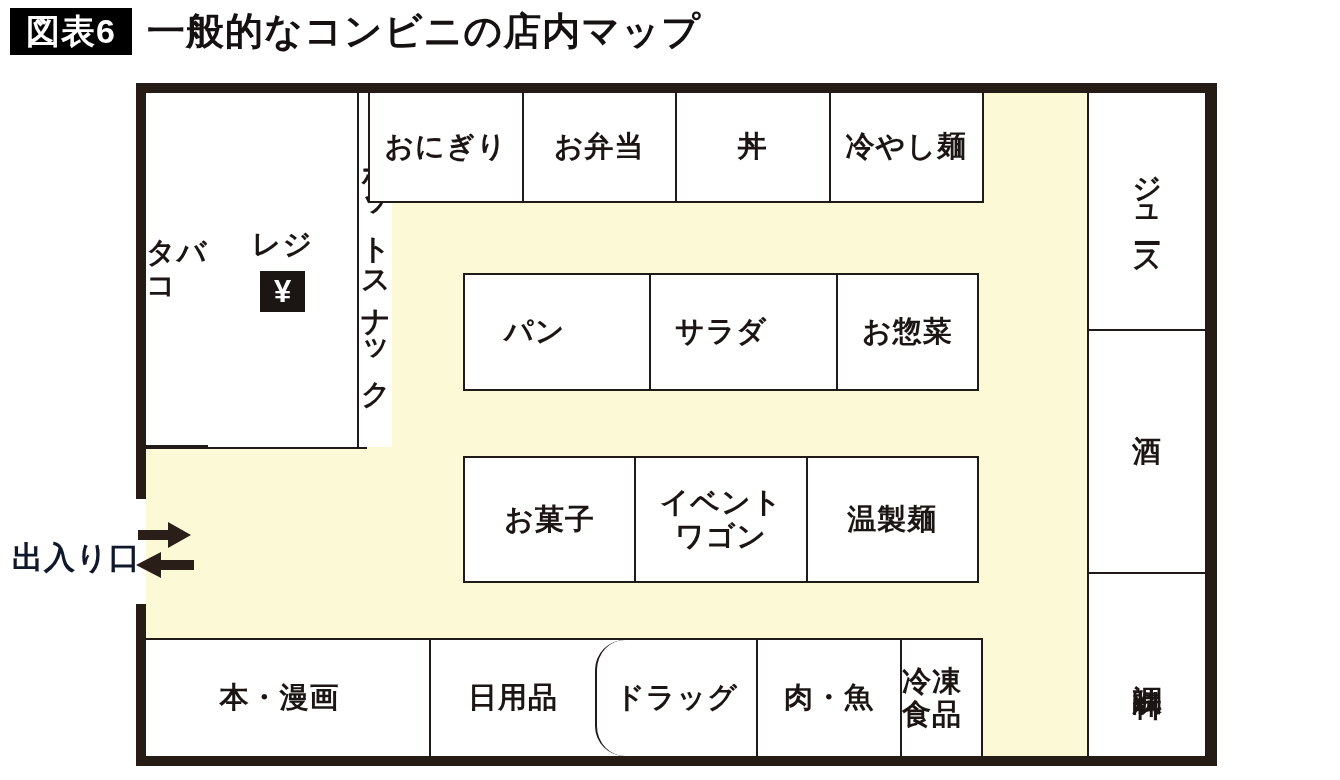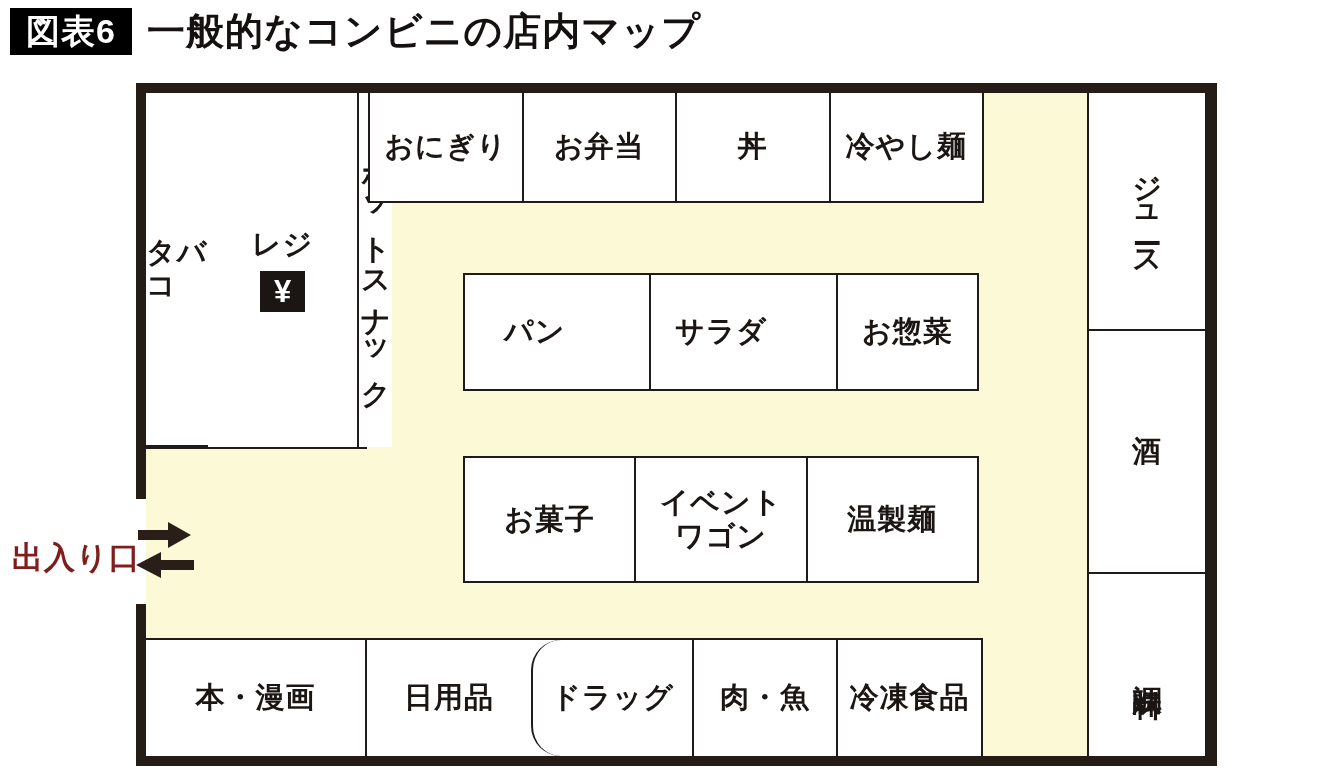--- a/index.html
+++ b/index.html
@@ -45,33 +45,33 @@
 
   
   .top-shelves { left:222px; top:0; width:616px; height:110px; border-top:none; }
   .right-col { left:941px; top:0; width:120px; height:663px; border-top:none; border-bottom:none; }
   .right-col .cell-juice { flex:0 0 236px; }
   .right-col .cell-sake { flex:0 0 243px; }
   .right-col .cell-seasoning { flex:1; }
   .island-1 { left:317px; top:180px; width:516px; height:118px;gap:45px; }
   .island-2 { left:317px; top:363px; width:516px; height:127px; }
   .bottom-row { left:0; top:545px; width:837px; height:118px; border-left:none; border-bottom:none; }
-  .bottom-row .c1 { flex:0 0 219px; }
-  .bottom-row .c2 { flex:0 0 166px; }
+  .bottom-row .c1 { flex:0 0 219px;margin-left:24px; }
+  .bottom-row .c2 { flex:0 0 166px;margin-left:40px; }
   .bottom-row .c3 { flex:0 0 161px;border-radius:30px; }
   .bottom-row .c4 { flex:0 0 144px; }
   .bottom-row .c5 { flex:1; }
 
   
   .wall-gap { position:absolute; left:-10px; top:406px; width:10px; height:105px; background:#ffffff; }
   .arrow { position:absolute; display:block; }
   .arrow-in  { left:-8px;  top:429px; }
   .arrow-out { left:-10px; top:459px; }
   .entrance-label { position:absolute; left:12px; top:537px;
-    font-size:31px; font-weight:bold; color:#7f1d1d; letter-spacing:1px; }
+    font-size:31px; font-weight:bold; color:#0f172a; letter-spacing:1px; }
 </style>
 </head>
 <body>
 
 <div class="figure-header">
   <div class="figure-badge">図表6</div>
   <div class="figure-title">一般的なコンビニの店内マップ</div>
 </div>
 
 <div class="entrance-label">出入り口</div>

